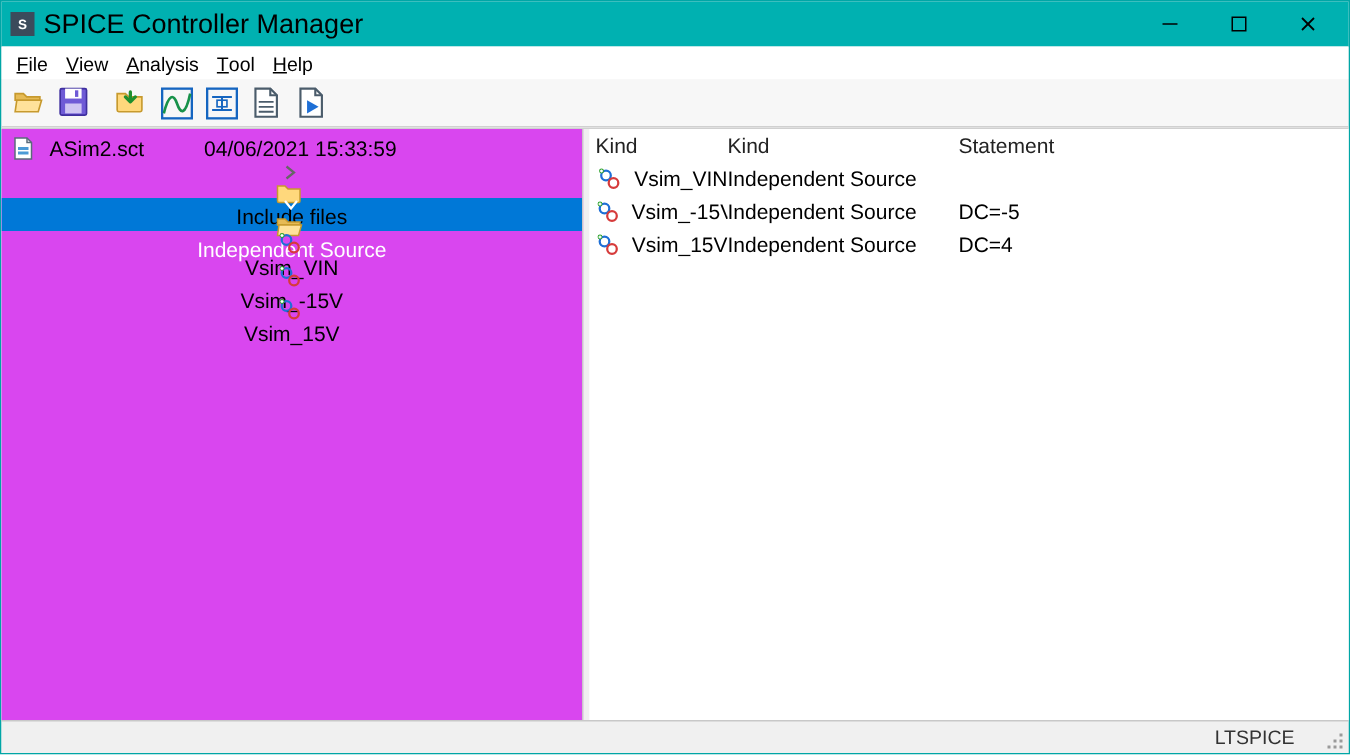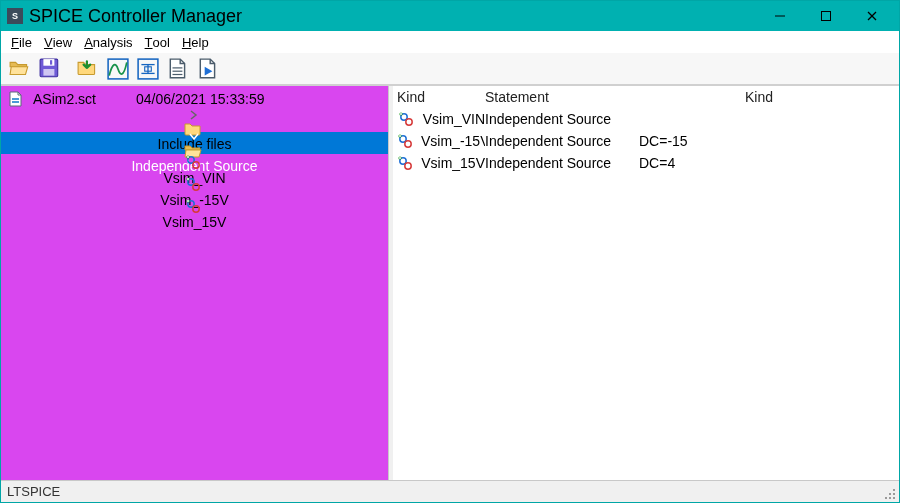--- a/index.html
+++ b/index.html
@@ -170,22 +170,22 @@
   .cell { white-space: nowrap; overflow: hidden; }
   .cell.col-name { display:flex; align-items:center; gap:4px; }
 
   
   .statusbar {
     height: 22px;
     background: #f0f0f0;
     border-top: 1px solid #c8c8c8;
     display: flex;
     align-items: center;
-    justify-content: flex-start;
-    padding: 0 20px 0 6px;
+    justify-content: flex-end;
+    padding: 0 36px 0 6px;
     font-size: 13px;
     color: #333;
     position: relative;
   }
   .size-grip {
     position: absolute;
     right: 2px; bottom: 1px;
     width: 14px; height: 14px;
   }
   .size-grip svg { width: 14px; height: 14px; }
@@ -333,22 +333,22 @@
               <use href="#ico-source"></use>
             </svg>
           </span>
           <span class="node-label">Vsim_15V</span>
         </div>
       </div>
     <div class="splitter"></div>
     <div class="list-pane" id="list-pane">
         <div class="tbl-header">
           <div class="cell col-name">Kind</div>
+          <div class="cell col-kind">Kind</div>
           <div class="cell col-stmt">Statement</div>
-          <div class="cell col-kind">Kind</div>
         </div>
         <div class="tbl-row">
           <div class="cell col-name">
             <span class="node-icon src-icon">
               <svg viewBox="0 0 16 16">
                 <use href="#ico-source"></use>
               </svg>
             </span>
             <span>Vsim_VIN</span>
           </div>
@@ -358,21 +358,21 @@
         <div class="tbl-row">
           <div class="cell col-name">
             <span class="node-icon src-icon">
               <svg viewBox="0 0 16 16">
                 <use href="#ico-source"></use>
               </svg>
             </span>
             <span>Vsim_-15V</span>
           </div>
           <div class="cell col-kind">Independent Source</div>
-          <div class="cell col-stmt">DC=-15</div>
+          <div class="cell col-stmt">DC=-5</div>
         </div>
         <div class="tbl-row">
           <div class="cell col-name">
             <span class="node-icon src-icon">
               <svg viewBox="0 0 16 16">
                 <use href="#ico-source"></use>
               </svg>
             </span>
             <span>Vsim_15V</span>
           </div>

